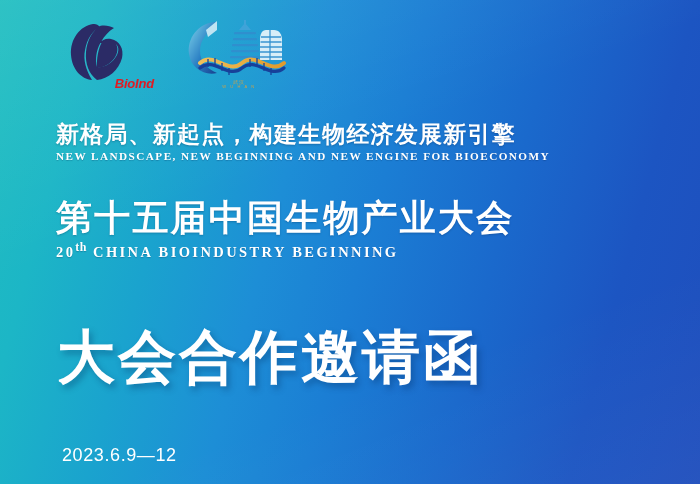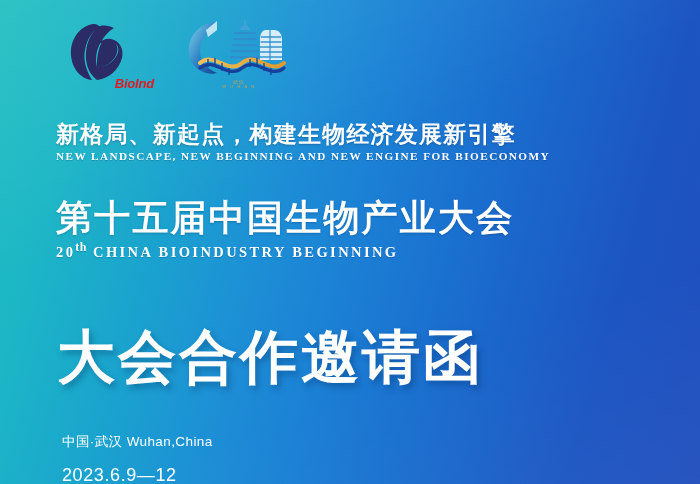--- a/index.html
+++ b/index.html
@@ -261,17 +261,16 @@
   </div>
 
   <div class="event-block">
     <div class="event-cn">第十五届中国生物产业大会</div>
     <div class="event-en"><span>20</span><span class="ord">th</span>&nbsp;<span>CHINA BIOINDUSTRY BEGINNING</span></div>
   </div>
 
   <div class="headline">大会合作邀请函</div>
 
   <div class="footer">
-    <div class="footer-place">中国·武汉  Wuhan,China</div>
     <div class="footer-date">2023.6.9—12</div>
   </div>
 
 </div>
 
 </body></html>

